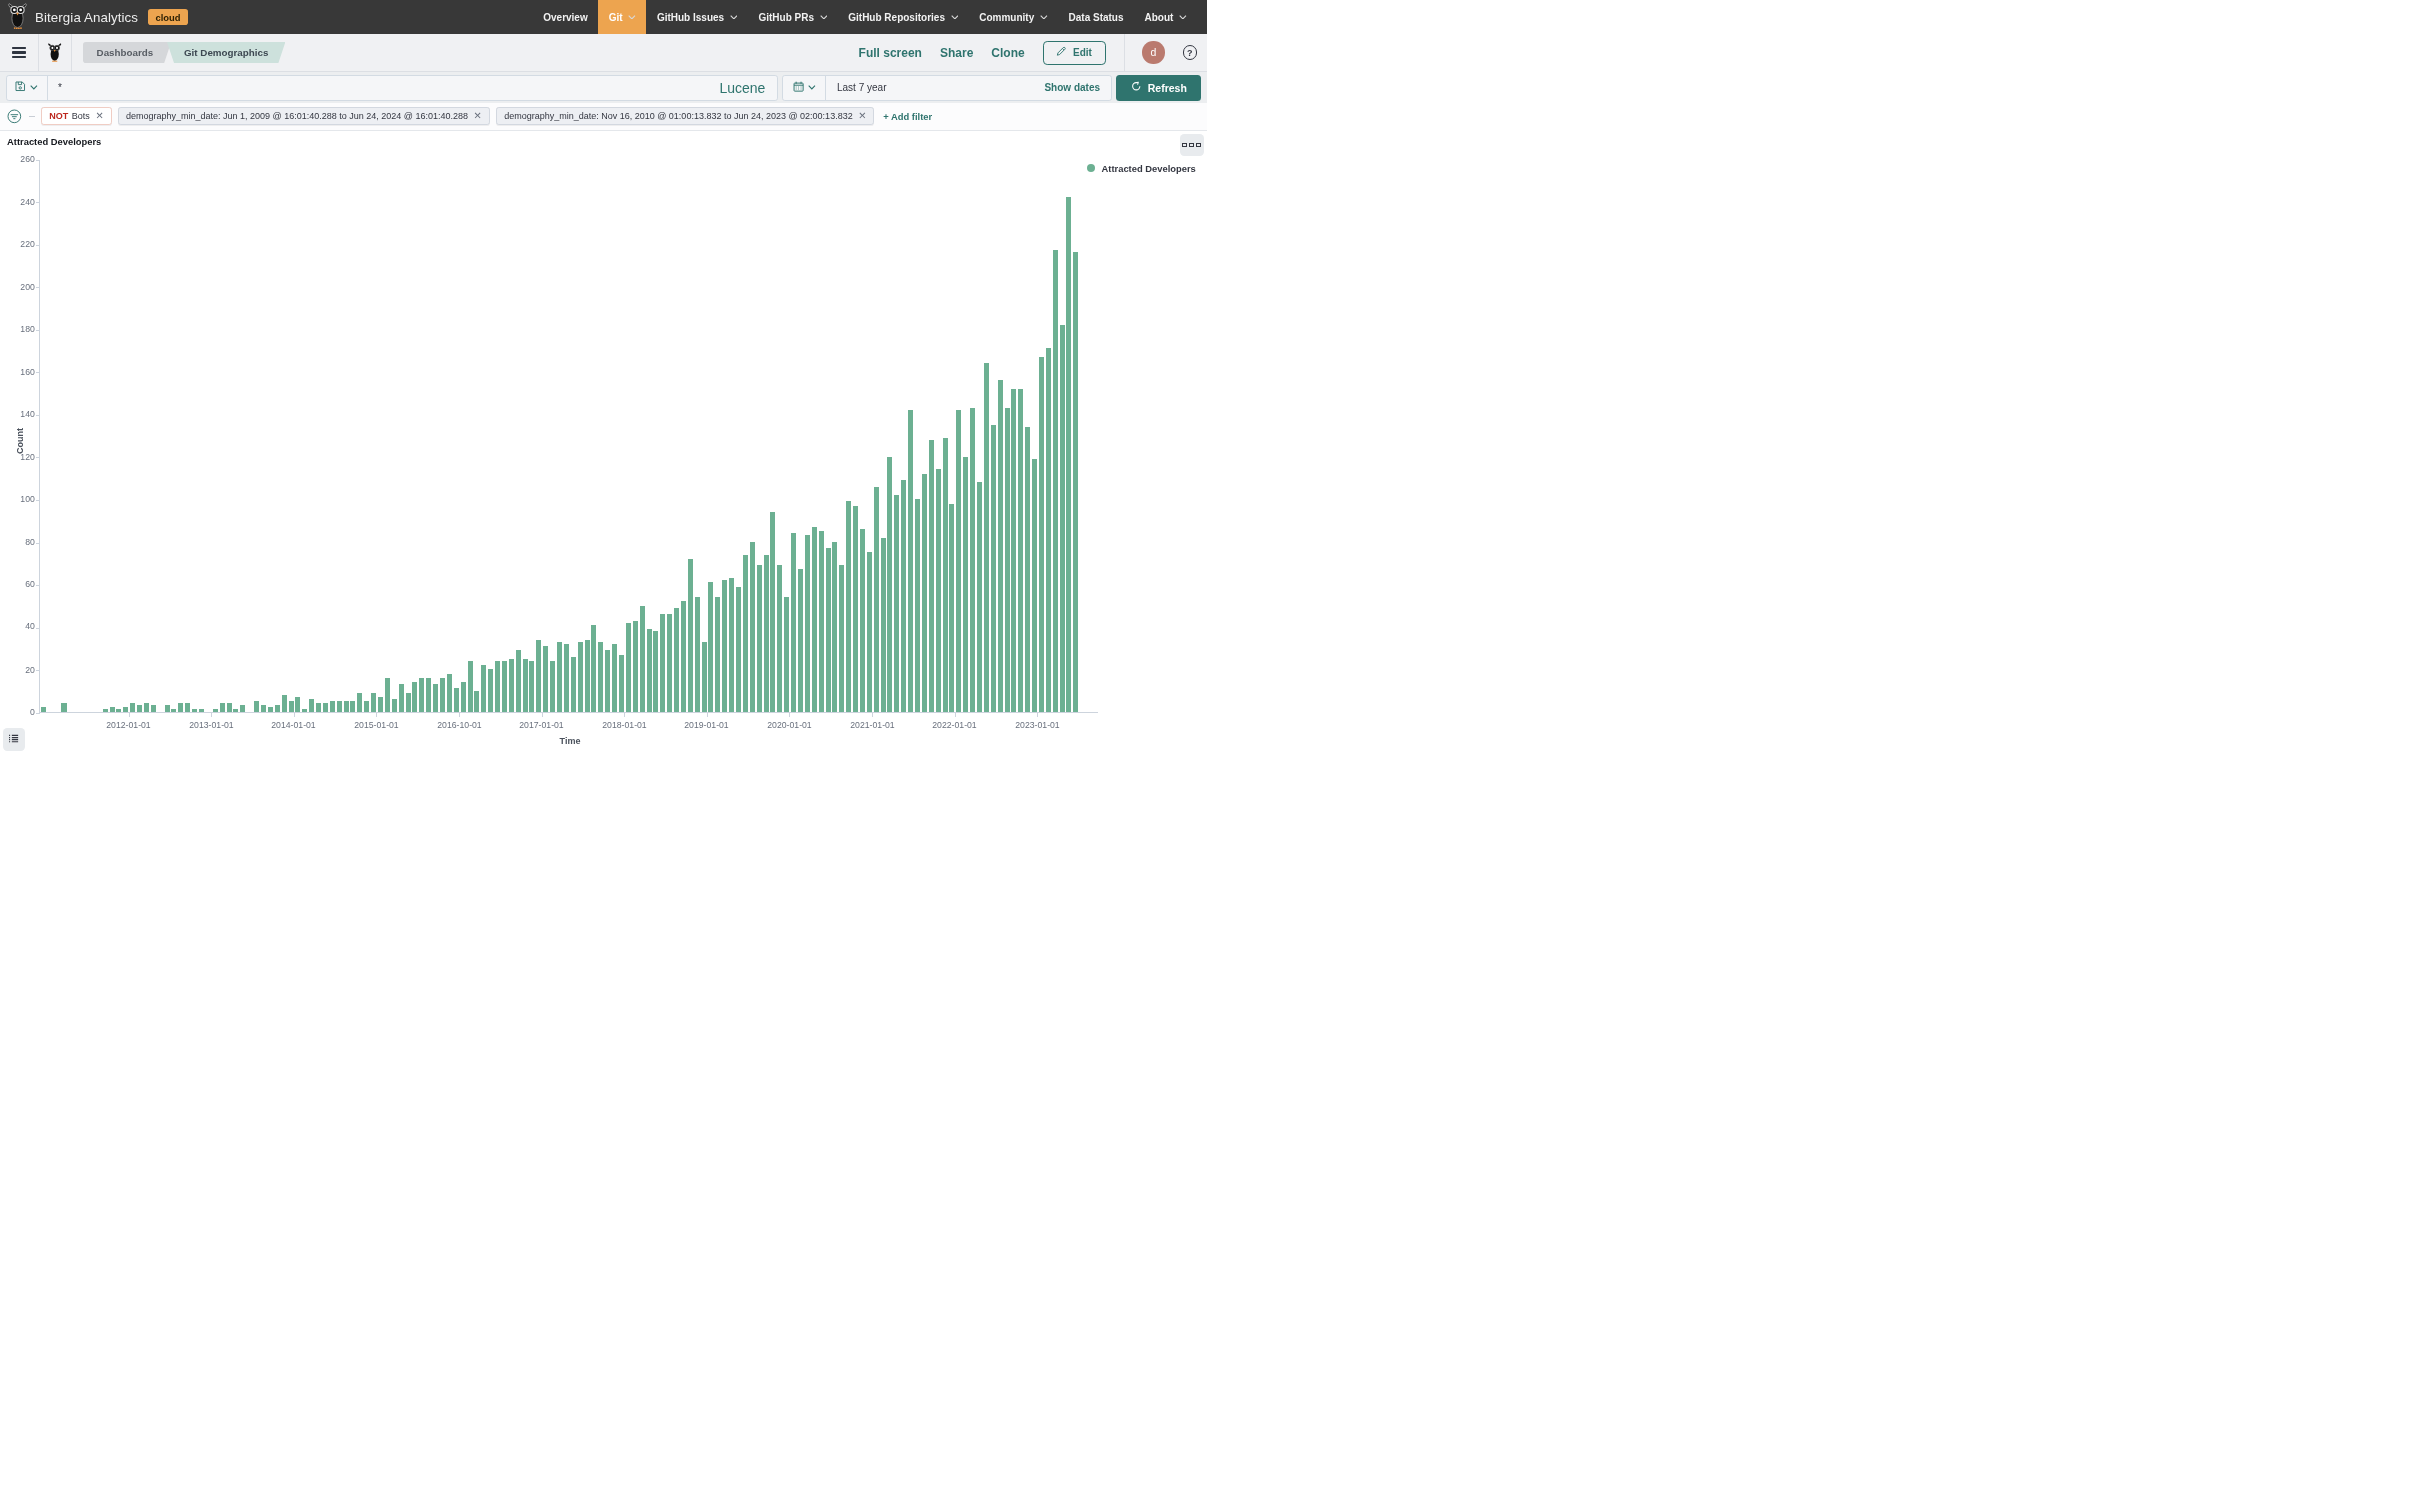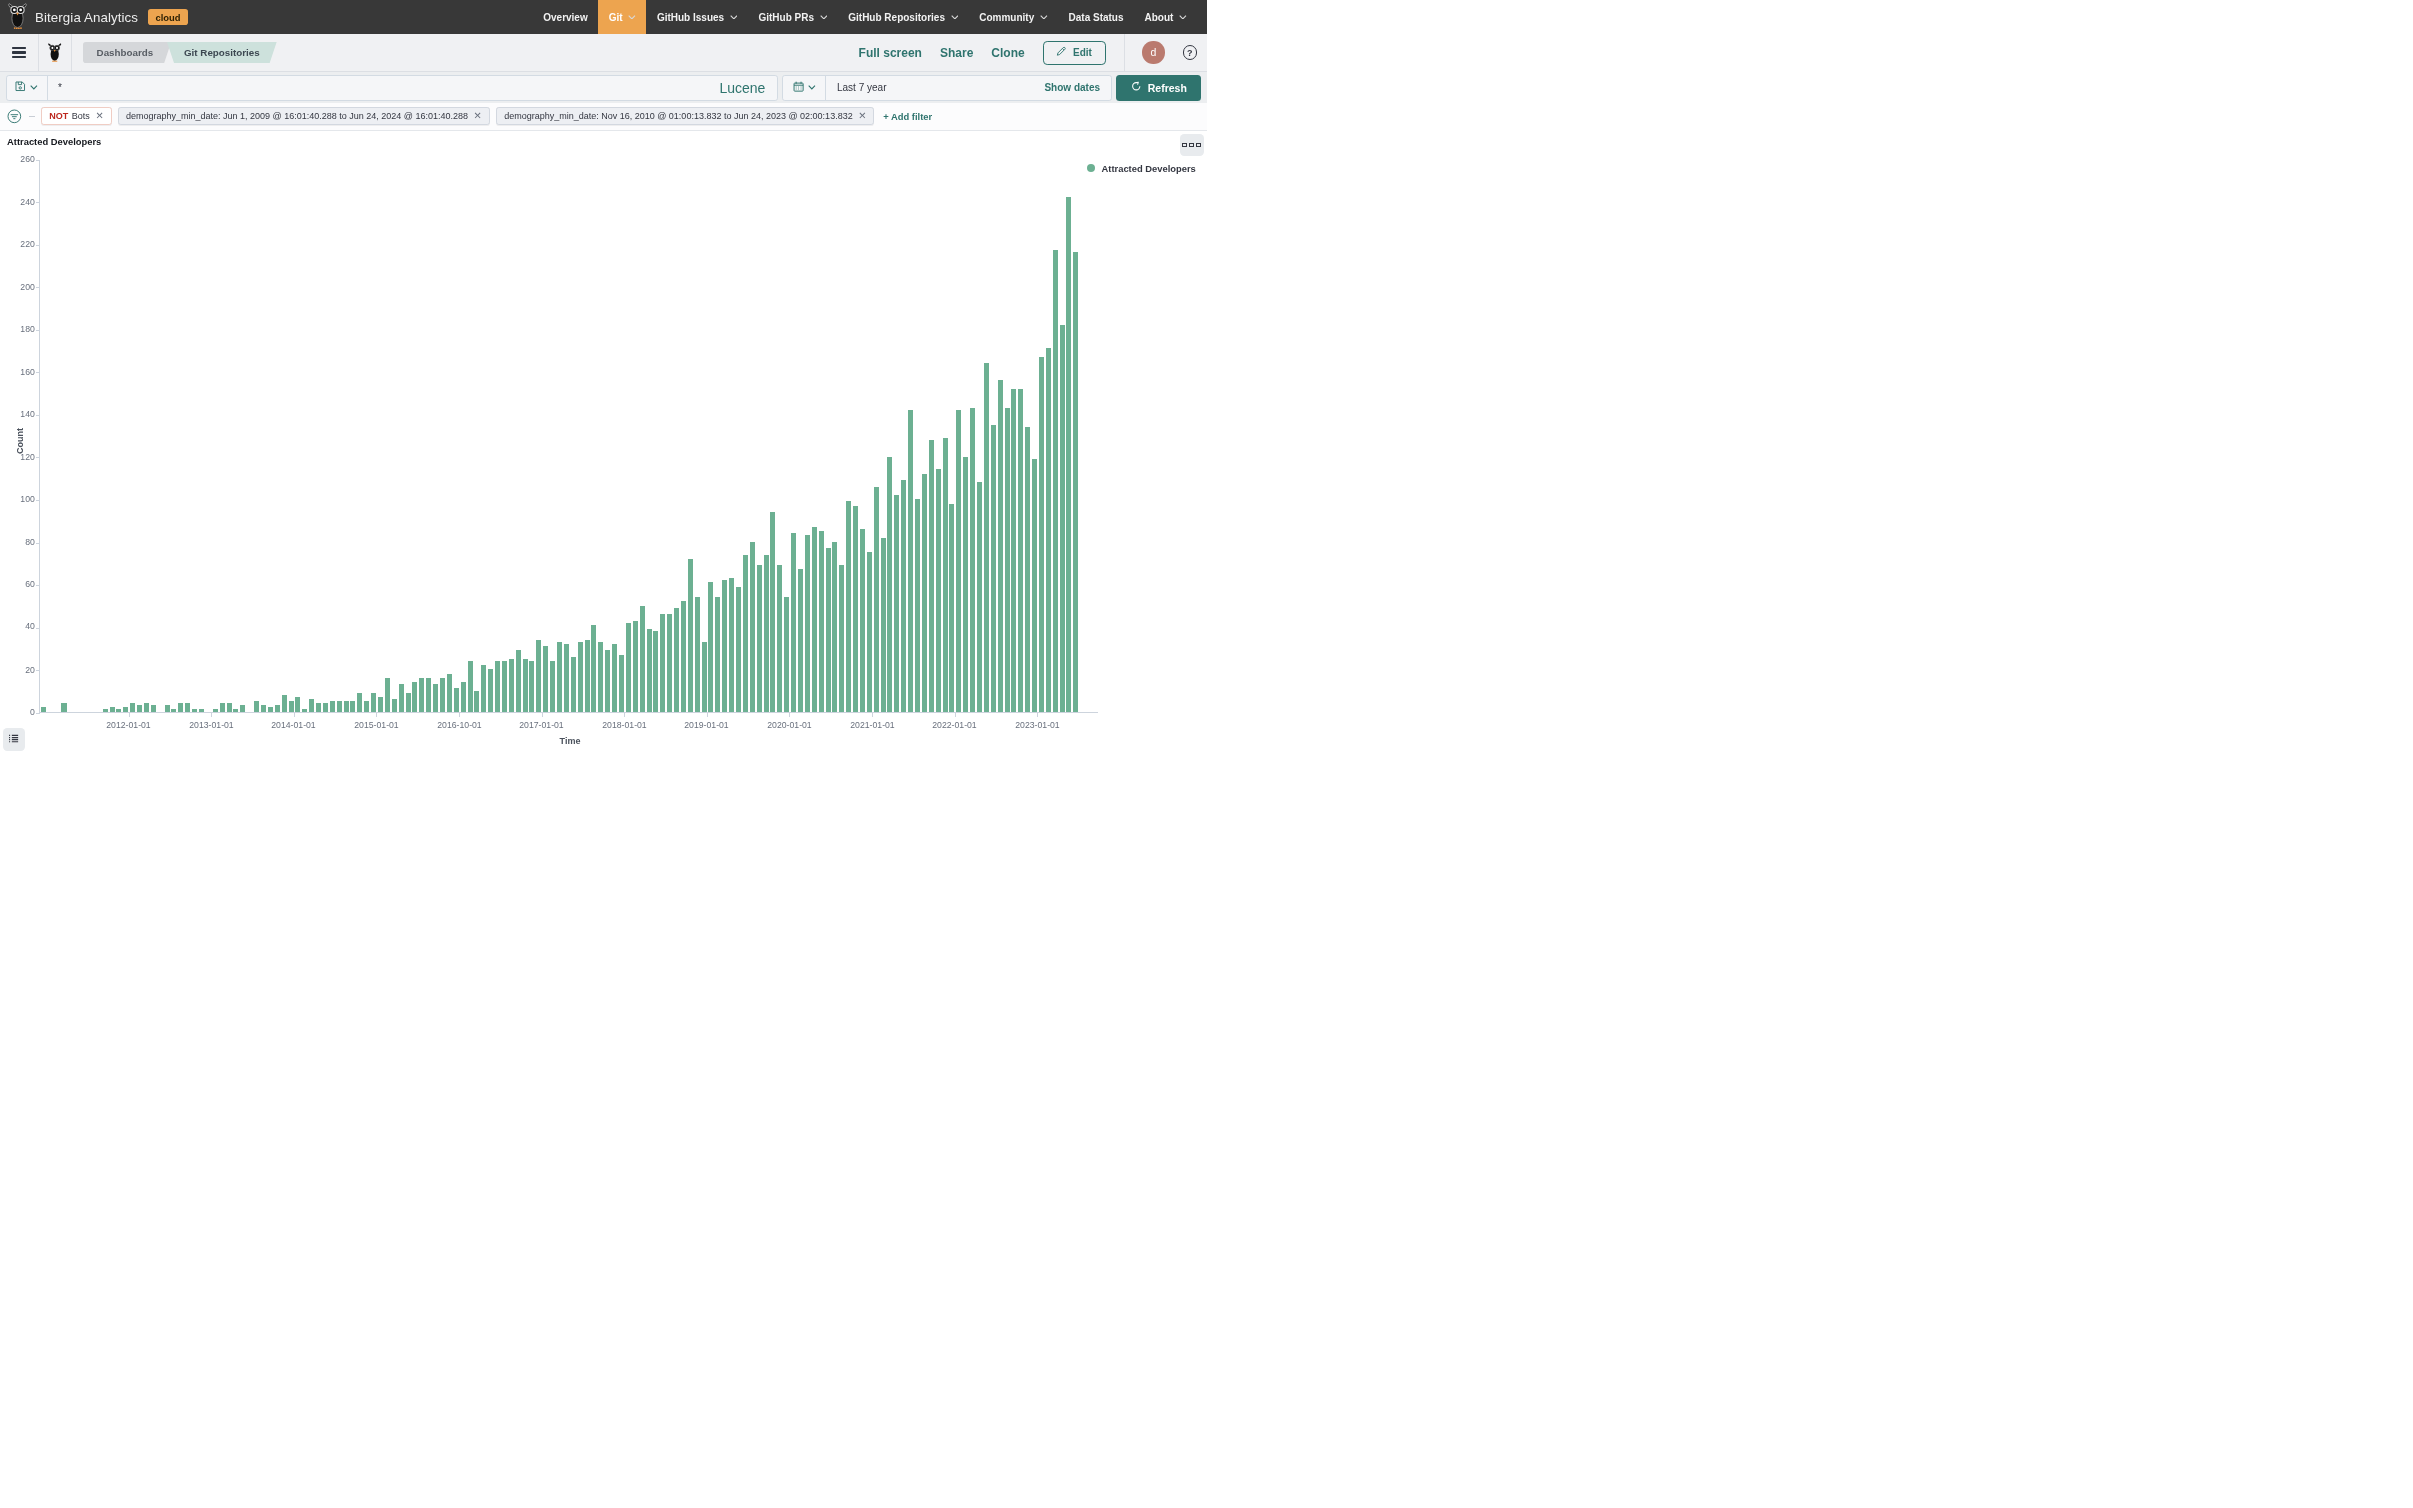--- a/index.html
+++ b/index.html
@@ -199,21 +199,21 @@
       <circle cx="19.5" cy="10" r="5" fill="#111" stroke="#555" stroke-width="1.5"></circle>
       <circle cx="10.5" cy="10" r="2" fill="#fff"></circle>
         <circle cx="19.5" cy="10" r="2" fill="#fff"></circle>
       <path d="M13 14 L17 14 L15 18 Z" fill="#e8903a"></path>
       <path d="M10 35 L20 35 L20 37 L10 37 Z" fill="#e8903a"></path>
     </svg>
   </div>
   <div class="tb-divider"></div>
   <div class="breadcrumbs">
     <div class="crumb gray">Dashboards</div>
-    <div class="crumb teal">Git Repositories</div>
+    <div class="crumb teal">Git Demographics</div>
   </div>
   <div class="toolbar-right">
     <span class="tool-link">Full screen</span>
     <span class="tool-link">Share</span>
     <span class="tool-link">Clone</span>
     <button class="edit-btn">
       <span>
         <svg width="10.5" height="10.5" viewBox="0 0 16 16" fill="none" stroke="#2F746E" stroke-width="1.4">
           <path d="M2 14 L3 10.5 L11 2.5 A1.4 1.4 0 0 1 13.5 5 L5.5 13 Z"></path>
           <path d="M10 4 L12 6"></path>

